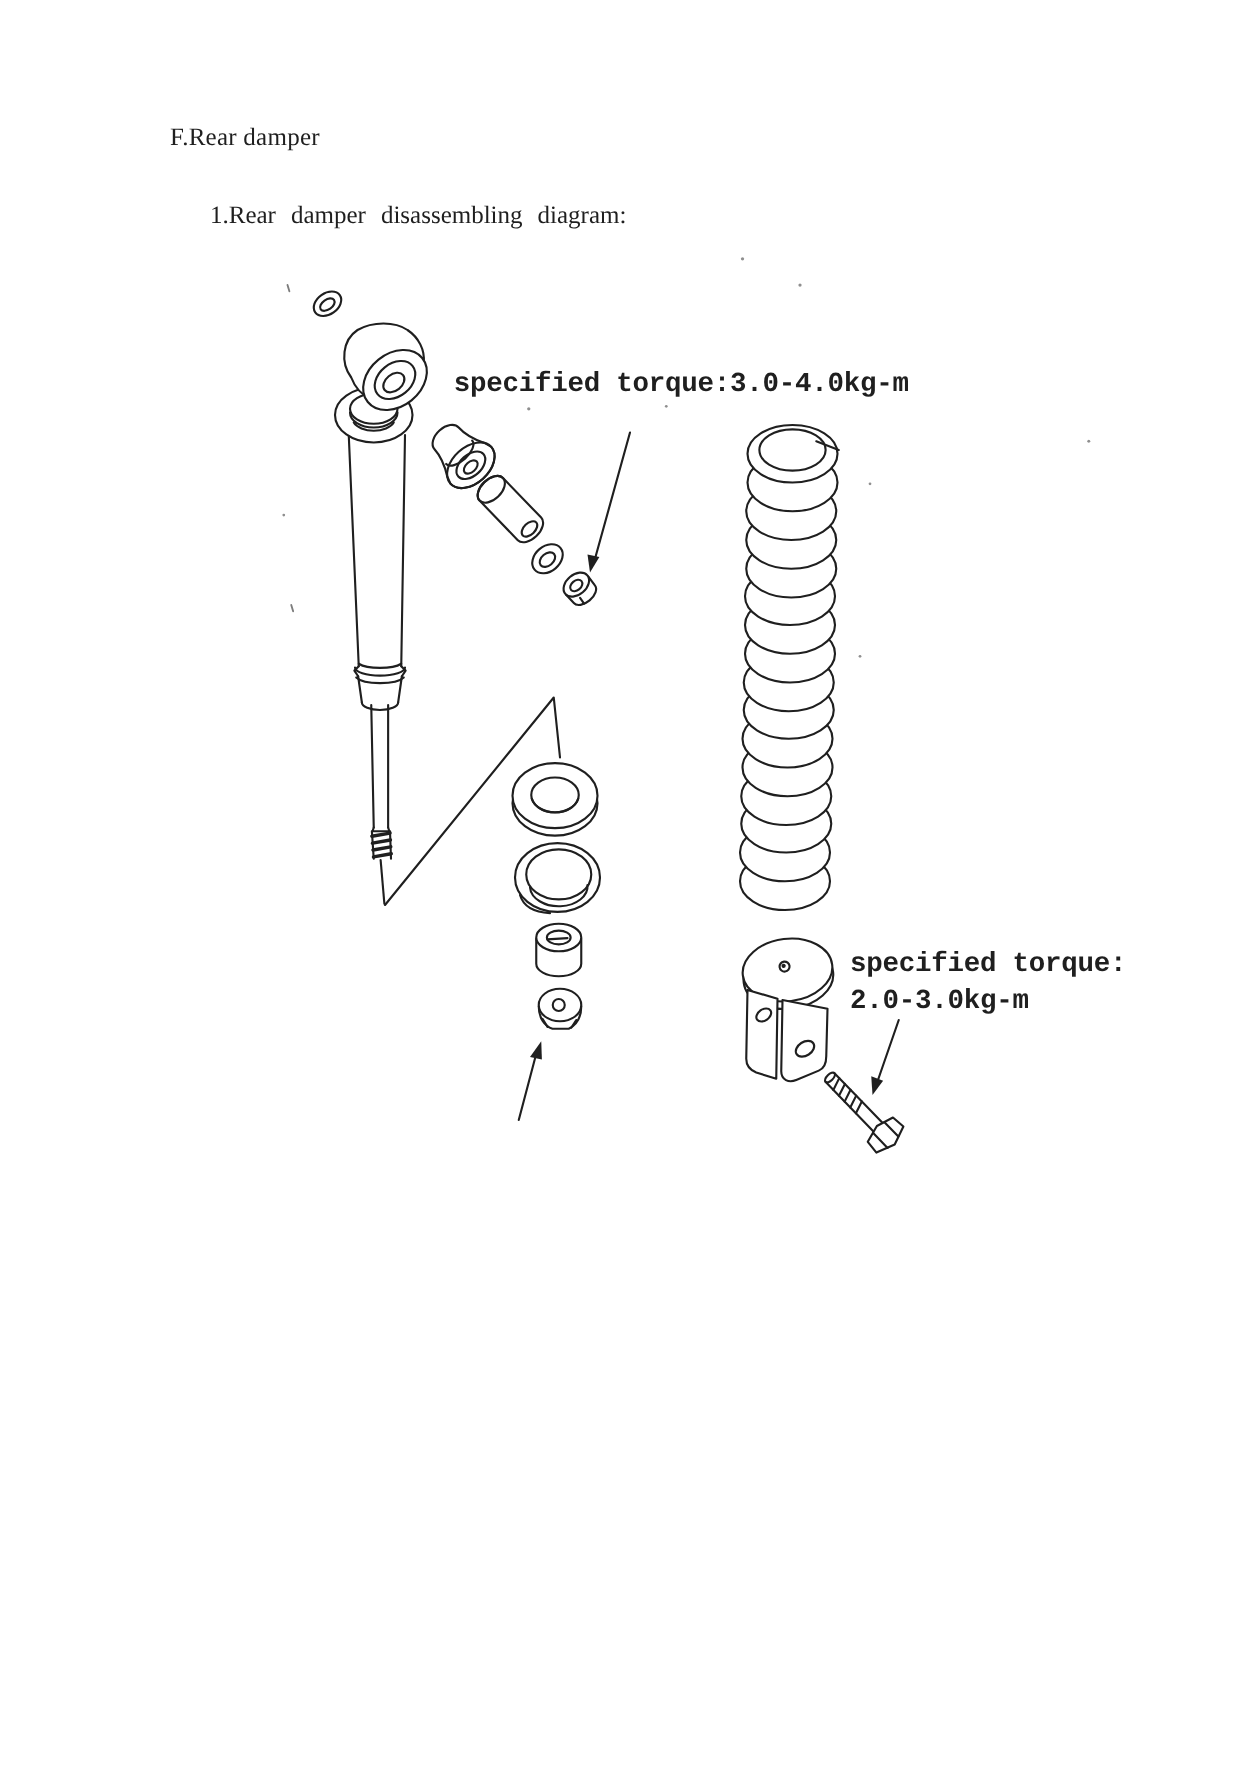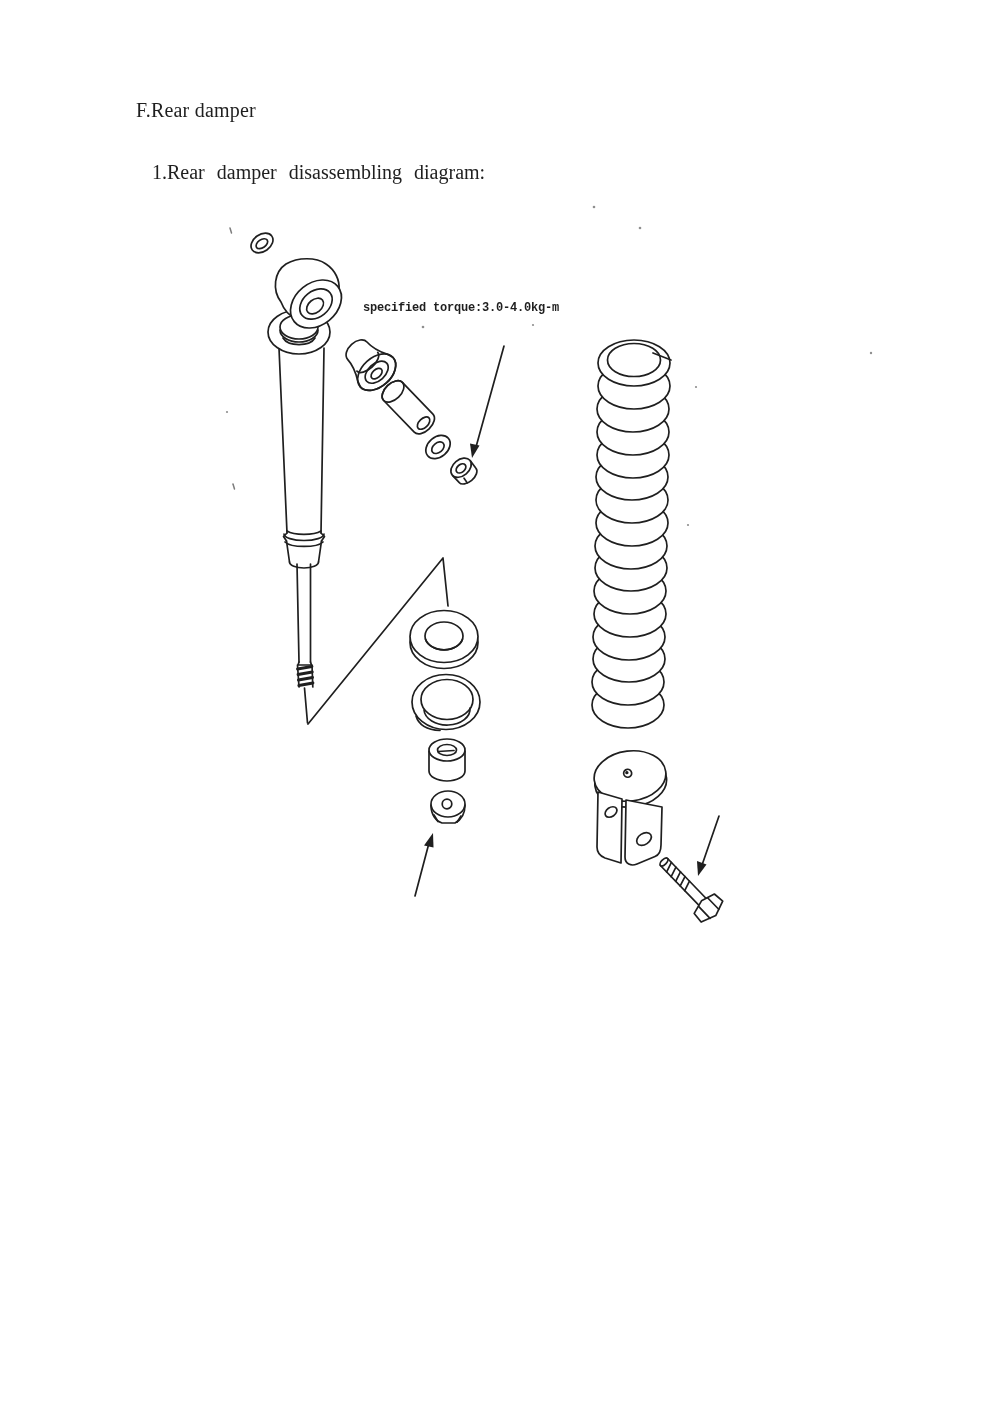--- a/index.html
+++ b/index.html
@@ -6,27 +6,27 @@
   .page {
     position:relative; width:1000px; height:1218px; margin:0 auto;
     background:#ffffff; overflow:hidden;
     font-family:"Liberation Serif", serif; color:var(--ink,#1f1f1f);
   }
   .heading {
     position:absolute; left:136px; top:100px; margin:0;
     font-size:20px; font-weight:400; line-height:20px; letter-spacing:0.2px;
   }
   .subheading {
-    position:absolute; left:152px; top:162px; margin:0;
+    position:absolute; left:168px; top:162px; margin:0;
     font-size:20px; font-weight:400; line-height:20px; word-spacing:7px;
   }
   .anno {
     position:absolute; white-space:pre;
     font-family:"Liberation Mono", monospace;
-    font-size:12px; font-weight:700; letter-spacing:-0.2px;
+    font-size:22px; font-weight:700; letter-spacing:-0.2px;
   }
   #anno-stem  { left:363px; top:298px; line-height:20px; }
   #anno-mount { left:680px; top:757px; line-height:29px; }
   #anno-rod   { left:357px; top:902px; line-height:30px; }
   svg.art { position:absolute; left:0; top:0; }
   .ln { fill:none; stroke:var(--ink,#1f1f1f); stroke-width:1.7; stroke-linecap:round; stroke-linejoin:round; }
   .wh { fill:#ffffff; stroke:var(--ink,#1f1f1f); stroke-width:1.7; stroke-linejoin:round; }
   .thick { stroke-width:2.8; }
   .fillink { fill:var(--ink,#1f1f1f); stroke:none; }
   .speck { fill:#8f8f8f; stroke:none; }
@@ -35,20 +35,21 @@
 </head>
 <body style="background: rgb(255, 255, 255);">
 
 <div class="page">
 
   <h1 class="heading">F.Rear damper</h1>
   <h2 class="subheading">1.Rear damper disassembling diagram:</h2>
 
   <div class="anno" id="anno-stem">specified torque:3.0-4.0kg-m</div>
 
+  <div class="anno" id="anno-mount"><div>specified torque:</div><div>2.0-3.0kg-m</div></div>
 
 
   <svg class="art" width="1000" height="1412" viewBox="0 0 1000 1412">
 
     <g>
       <path class="tick" d="M 230,228 L 231.5,233"></path>
       <path class="tick" d="M 233,484 L 234.5,489"></path>
       <circle class="speck" cx="227" cy="412" r="1.1"></circle>
       <circle class="speck" cx="423" cy="327" r="1.3"></circle>
       <circle class="speck" cx="533" cy="325" r="1.1"></circle>

